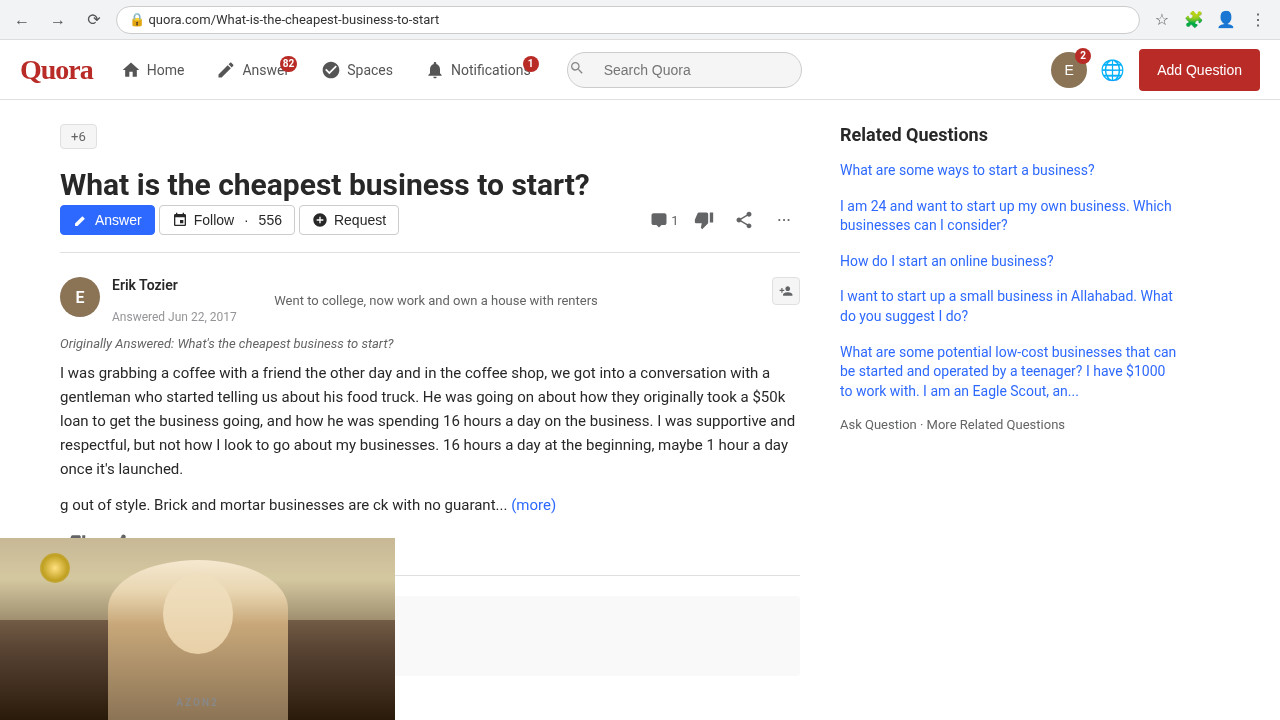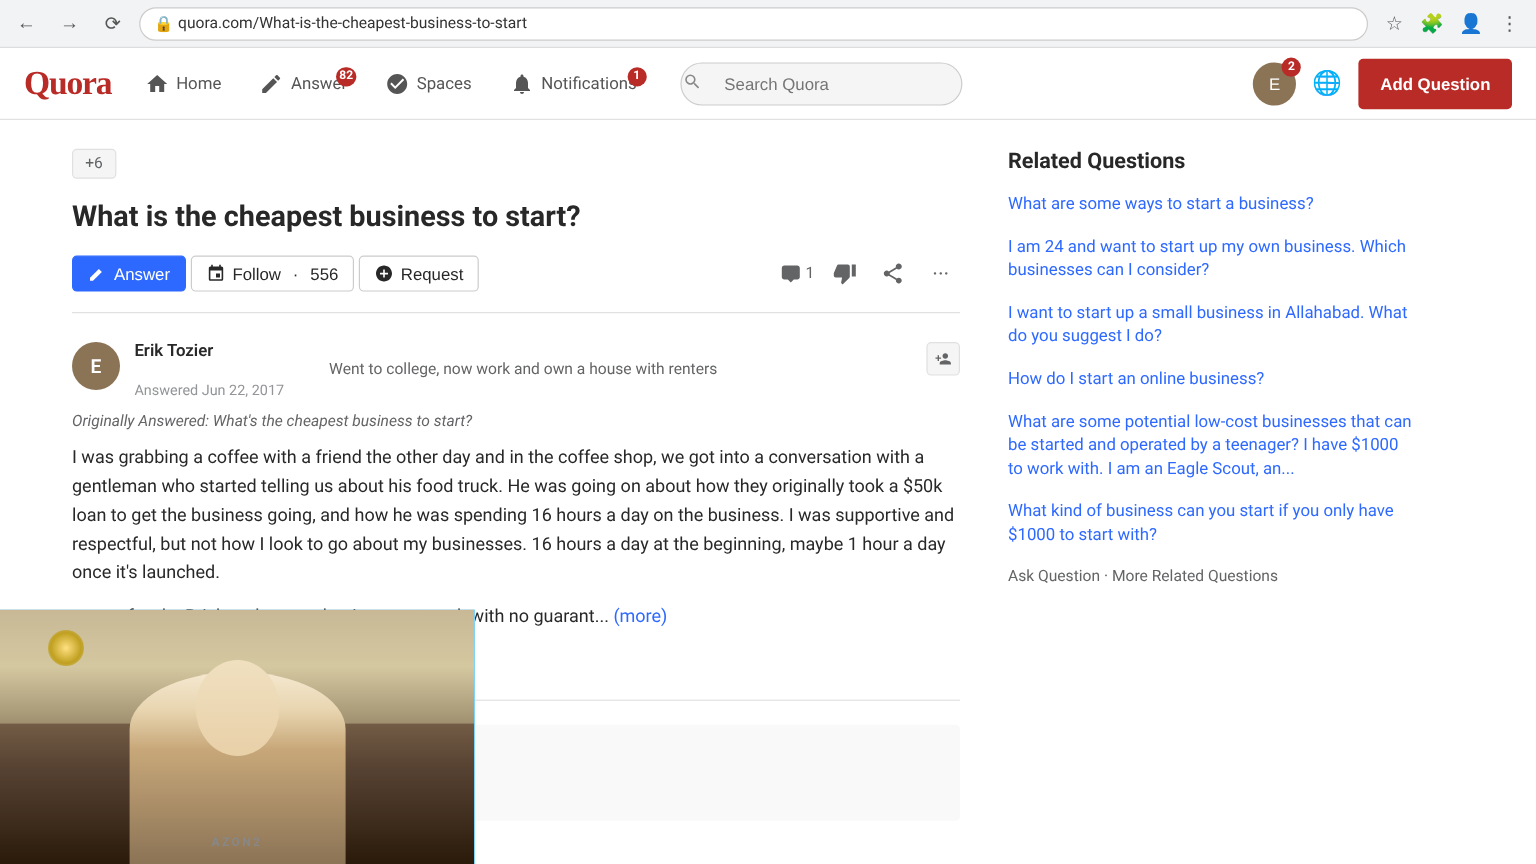--- a/index.html
+++ b/index.html
@@ -86,21 +86,21 @@
       font-size: 14px; color: #fff;
     }
     .globe-btn {
       width: 36px; height: 36px; border-radius: 50%;
       background: none; border: none; cursor: pointer;
       font-size: 20px; color: #555;
     }
     .add-question-btn {
       background: #b92b27; color: #fff;
       border: none; border-radius: 4px;
-      padding: 13px 18px; font-size: 14px; font-weight: 700;
+      padding: 13px 18px; font-size: 14px; font-weight: 400;
       cursor: pointer; white-space: nowrap;
     }
 
     
     .page-layout {
       display: flex;
       max-width: 1200px;
       margin: 0 auto;
       padding: 24px 20px;
       gap: 40px;
@@ -111,22 +111,22 @@
     
     .topic-tags { display: flex; gap: 8px; margin-bottom: 16px; flex-wrap: wrap; }
     .topic-tag {
       background: #f5f5f5; border: 1px solid #e0e0e0;
       border-radius: 4px; padding: 4px 10px;
       font-size: 13px; color: #636466; cursor: pointer;
     }
 
     
     .question-title {
-      font-size: 24px; font-weight: 700; color: #282829;
-      line-height: 1.3; margin-bottom: 16px;
+      font-size: 30px; font-weight: 700; color: #282829;
+      line-height: 1.3; 
     }
 
     
     .action-bar {
       display: flex; align-items: center; gap: 4px;
       padding-bottom: 16px; border-bottom: 1px solid #e0e0e0;
       margin-bottom: 24px;
     }
     .action-btn {
       display: flex; align-items: center; gap: 6px;
@@ -186,22 +186,22 @@
       font-size: 14px; color: #2e69ff; margin-bottom: 16px;
       cursor: pointer; line-height: 1.4;
     }
     .related-footer { font-size: 13px; color: #636466; margin-top: 8px; }
     .related-footer a { color: #636466; text-decoration: none; }
 
     
     .video-overlay {
       position: fixed;
       bottom: 0; left: 0;
-      width: 395px; height: 212px;
-      background: #7dd3fc;
+      width: 395px; height: 182px;
+      background: #ec4899;
       z-index: 999;
       overflow: hidden;
     }
     .video-placeholder {
       width: 100%; height: 100%;
       background: linear-gradient(135deg, #2a2a2a 0%, #1a1a1a 100%);
       display: flex; align-items: center; justify-content: center;
       position: relative;
       overflow: hidden;
     }
@@ -380,24 +380,23 @@
 
     <div style="height:80px; background:#f9f9f9; border-radius:4px;"></div>
 
   </main>
 
   <aside class="sidebar">
     <h3 class="related-heading">Related Questions</h3>
 
     <div class="related-question">What are some ways to start a business?</div>
     <div class="related-question">I am 24 and want to start up my own business. Which businesses can I consider?</div>
+    <div class="related-question">How do I start an online business?</div>
     <div class="related-question">I want to start up a small business in Allahabad. What do you suggest I do?</div>
-    <div class="related-question">How do I start an online business?</div>
     <div class="related-question">What are some potential low-cost businesses that can be started and operated by a teenager? I have $1000 to work with. I am an Eagle Scout, an...</div>
-    <div class="related-question">What kind of business can you start if you only have $1000 to start with?</div>
 
     <div class="related-footer">
       <a href="#">Ask Question</a>
       <span> · </span>
       <a href="#">More Related Questions</a>
     </div>
   </aside>
 </div>
 
 <div class="video-overlay">

